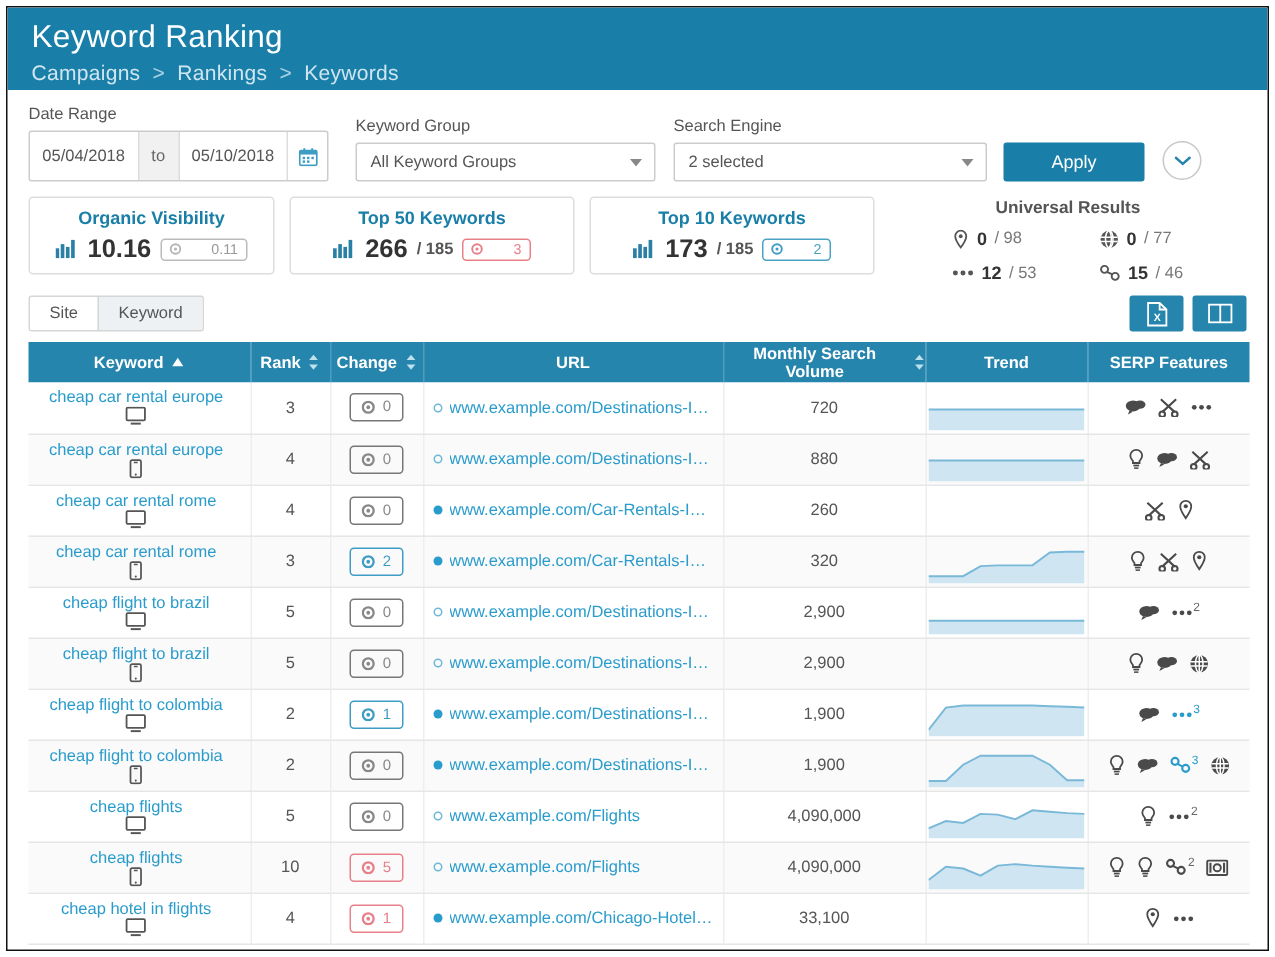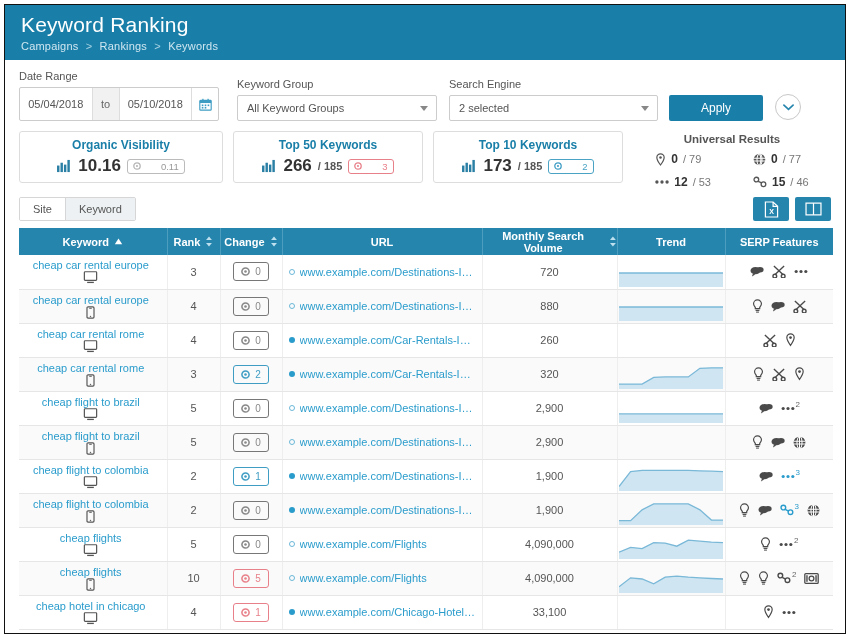--- a/index.html
+++ b/index.html
@@ -14,21 +14,21 @@
     border:1px solid #111;background:#fff;box-sizing:border-box;overflow:hidden;
   }
   
   .topbar{
     height:55px;background:#1a7fa8;padding:8px 0 0 16px;box-sizing:border-box;
   }
   .page-title{
     color:#ffffff;font-size:21px;font-weight:normal;letter-spacing:.2px;
     margin:0 0 3px 0;line-height:24px;
   }
-  .breadcrumb{font-size:11px;color:#cfe6f1;letter-spacing:.2px;}
+  .breadcrumb{font-size:14px;color:#cfe6f1;letter-spacing:.2px;}
   .breadcrumb span{display:inline-block;}
   .bc-sep{margin:0 4px;color:#a9d3e4;}
   
   .filters{
     padding:10px 14px 6px 14px;display:flex;align-items:flex-end;gap:0;
   }
   .fgroup{display:flex;flex-direction:column;}
   .flabel{font-size:11px;color:#555;margin-bottom:5px;}
   .date-box{
     display:flex;align-items:stretch;border:1px solid #ccc;background:#fff;
@@ -206,21 +206,21 @@
       <div class="round-btn">
         <svg width="11" height="8" viewBox="0 0 12 8">
           <path d="M1 2 L6 6.5 L11 2" fill="none" stroke="#2685ad" stroke-width="1.8" stroke-linecap="round"></path>
         </svg>
       </div>
     </div>
   </div>
 
   <div class="kpis">
 
-    <div class="card" style="width:204px;">
+    <div class="card" style="width:164px;">
       <div class="card-title">Organic Visibility</div>
       <div class="card-row">
         <svg width="15" height="14" viewBox="0 0 16 15">
           <rect x="0" y="7" width="2.6" height="7" fill="#2a7fa5"></rect>
           <rect x="3.7" y="4" width="2.6" height="10" fill="#2a7fa5"></rect>
           <rect x="7.4" y="6" width="2.6" height="8" fill="#2a7fa5"></rect>
           <rect x="11.1" y="1" width="2.6" height="13" fill="#2a7fa5"></rect>
         </svg>
         <span class="card-val">10.16</span>
         <span class="badge">
@@ -277,21 +277,21 @@
 
     <div class="universal">
       <div class="uni-title">Universal Results</div>
       <div class="uni-grid">
         <div class="uni-item">
           <svg width="11" height="13" viewBox="0 0 12 14">
             <path d="M6 .8c-2.3 0-4 1.8-4 4 0 2.9 4 8.2 4 8.2s4-5.3 4-8.2c0-2.2-1.7-4-4-4z" fill="none" stroke="#555" stroke-width="1.3"></path>
             <circle cx="6" cy="4.8" r="1.4" fill="#555"></circle>
           </svg>
           <span class="uni-num">0</span>
-          <span>/ 79</span>
+          <span>/ 98</span>
         </div>
         <div class="uni-item">
           <svg width="13" height="13" viewBox="0 0 14 14">
             <circle cx="7" cy="7" r="6.2" fill="#555"></circle>
             <path d="M7 1.2c2 2 2 9.6 0 11.6M1.1 5.6h11.8M1.1 8.6h11.8" stroke="#fff" stroke-width="1.1" fill="none"></path>
             <ellipse cx="7" cy="7" rx="2.7" ry="6.2" fill="none" stroke="#fff" stroke-width="1.1"></ellipse>
           </svg>
           <span class="uni-num">0</span>
           <span>/ 77</span>
         </div>
@@ -1018,21 +1018,21 @@
                     <rect x="2.3" y="2.4" width="1.5" height="7.2" fill="#4a4a4a"></rect>
                     <rect x="12.2" y="2.4" width="1.5" height="7.2" fill="#4a4a4a"></rect>
                   </svg>
                 </span>
               </div>
             </td>
           </tr>
           <tr>
             <td>
               <div class="kw-cell">
-        <span class="kw-link">cheap hotel in chicago</span>
+        <span class="kw-link">cheap hotel in flights</span>
         <span>
                   <svg width="15" height="13" viewBox="0 0 16 14">
                     <rect x="1.4" y="0.8" width="13.2" height="9.2" rx="0.8" fill="none" stroke="#555" stroke-width="1.3"></rect>
                     <rect x="4.4" y="11.6" width="7.2" height="1.4" fill="#555"></rect>
                   </svg>
                 </span>
      </div>
             </td>
      <td class="c-rank">4</td>
      <td class="c-chg">

